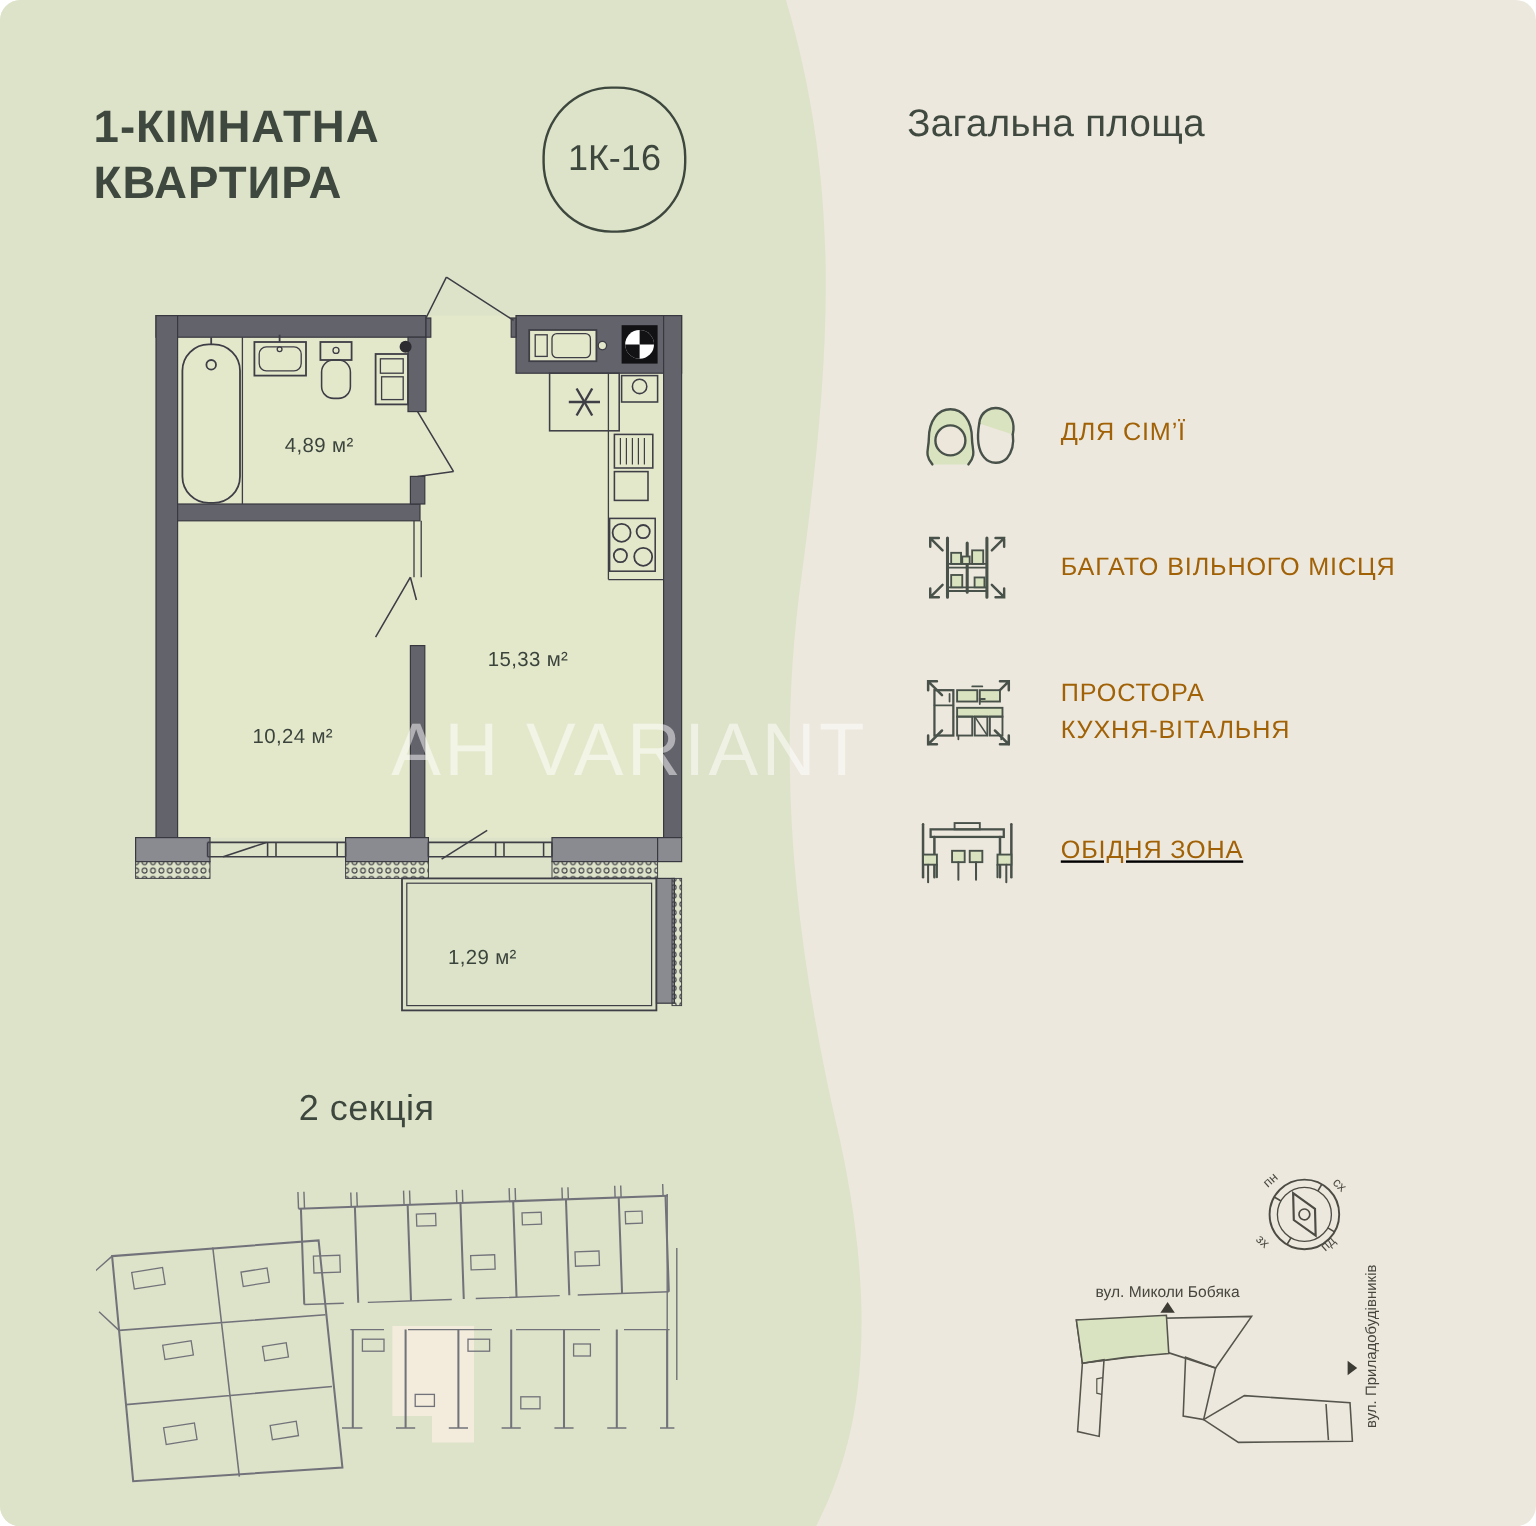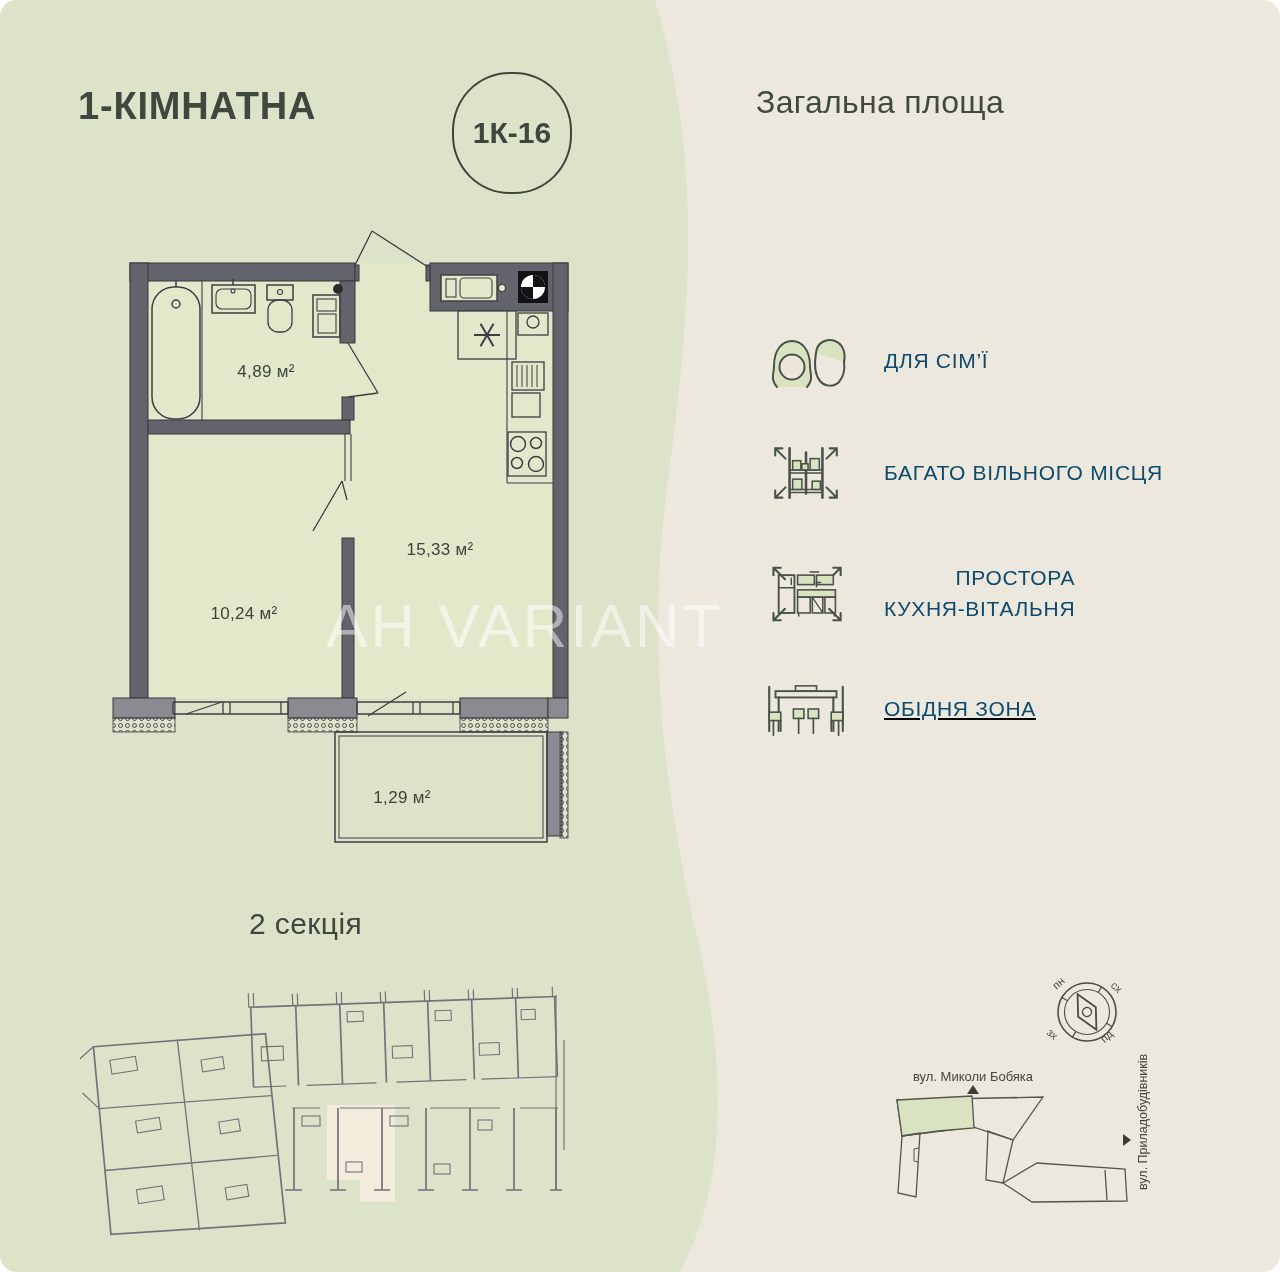--- a/index.html
+++ b/index.html
@@ -2,46 +2,47 @@
 <html><head>
 <meta charset="utf-8">
 <style>
   html,body{margin:0;padding:0;background:#ffffff;}
   body{font-family:"Liberation Sans", sans-serif; -webkit-font-smoothing:antialiased;}
   #canvas{position:relative;width:1280px;height:1272px;background:#ede8dd;overflow:hidden;border-radius:17px;}
   .abs{position:absolute;}
   
   .title{left:78px;top:83px;font-size:38px;line-height:1.24;font-weight:600;letter-spacing:.8px;color:#3f483e;}
   .badge{left:452px;top:72px;width:116px;height:118px;border:2.5px solid #3d473d;border-radius:48%;
-         display:flex;align-items:center;justify-content:center;font-size:30px;font-weight:700;color:#3d473d;}
+         display:flex;align-items:center;justify-content:center;font-size:30px;font-weight:400;color:#3d473d;}
   .area-label{left:756px;top:84px;font-size:32px;color:#3f493f;letter-spacing:.3px;}
   .area-value{left:755px;top:122px;font-size:46px;font-weight:600;color:#3c463c;letter-spacing:.5px;}
   
   .watermark{left:326px;top:590px;font-size:62px;font-weight:400;letter-spacing:3px;
              color:rgba(255,255,255,0.5);white-space:nowrap;z-index:5;pointer-events:none;}
   
   .section-label{left:249px;top:894px;font-size:30px;color:#3d473d;letter-spacing:.4px;margin-top:13px;}
   
   .feature-row{position:absolute;left:758px;width:500px;height:92px;display:flex;align-items:center;gap:30px;}
   .feature-icon{width:96px;display:flex;align-items:center;justify-content:center;flex:none;}
-  .feature-label{font-size:21px;letter-spacing:.7px;color:#0c4a6e;line-height:1.5;font-weight:500;text-align:right;}
+  .feature-label{font-size:21px;letter-spacing:.7px;color:#a16207;line-height:1.5;font-weight:500;}
   svg text{font-family:"Liberation Sans",sans-serif;}
   .plan-label{font-size:17px;fill:#3b443c;font-weight:500;letter-spacing:.3px;}
 </style>
 </head>
 <body>
 
 <div id="canvas">
 
   <svg class="abs" style="left:0;top:0;" width="1280" height="1272" viewBox="0 0 1280 1272">
     <path d="M0,0 L655,0 C702,160 692,300 668,480 C648,625 658,770 700,950 C736,1118 712,1210 680,1272 L0,1272 Z" fill="#dde3c9"></path>
   </svg>
 
   <div class="abs title">
     <div>1-КІМНАТНА</div>
+    <div>КВАРТИРА</div>
   </div>
 
   <div class="abs badge">
     <span>1К-16</span>
   </div>
 
   <div class="abs area-label">Загальна площа</div>
 
   <svg class="abs" style="left:110px;top:225px;" width="462" height="650" viewBox="0 0 462 650">
     <defs>

